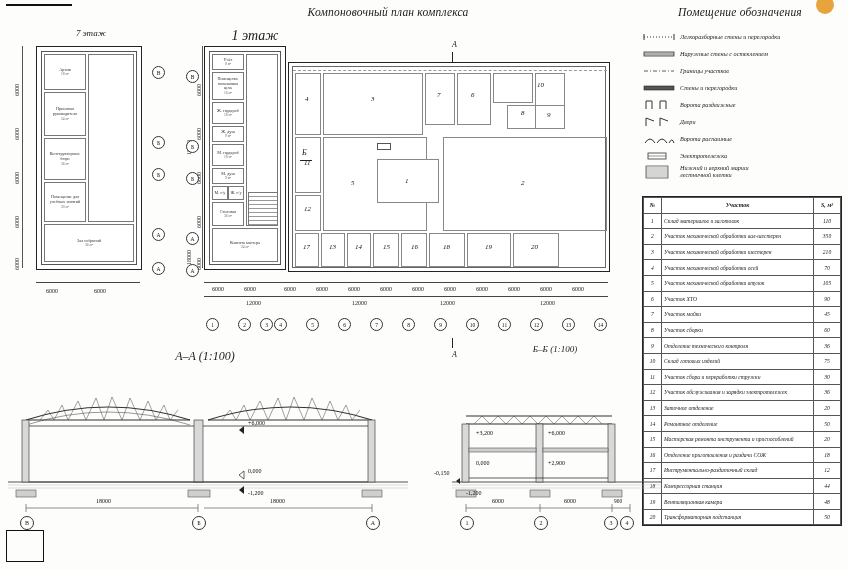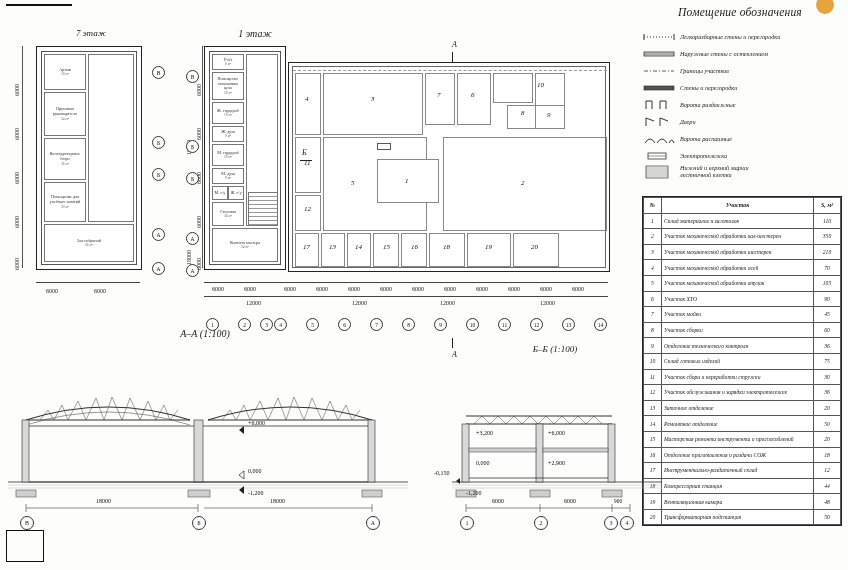--- a/index.html
+++ b/index.html
@@ -16,22 +16,22 @@
   .frame-bl{position:absolute;left:6px;bottom:8px;width:36px;height:30px;border:1px solid #111;}
   .corner-dot{position:absolute;right:10px;top:-4px;width:18px;height:18px;border-radius:50%;background:#e8a33d;}
 
   
   .ttl{font-style:italic;font-size:11.5px;letter-spacing:.2px;}
 
   
   #plan-title{position:absolute;left:268px;top:6px;width:240px;text-align:center;}
   #legend-title{position:absolute;left:650px;top:6px;width:180px;text-align:center;}
   #fl2-title{position:absolute;left:46px;top:28px;width:90px;text-align:center;font-style:italic;font-size:9px;}
-  #fl1-title{position:absolute;left:210px;top:28px;width:90px;text-align:center;font-style:italic;font-size:10px;}
-  #sec-aa-title{position:absolute;left:150px;top:328px;width:110px;text-align:center;font-style:italic;font-size:10px;}
+  #fl1-title{position:absolute;left:210px;top:28px;width:90px;text-align:center;font-style:italic;font-size:14px;}
+  #sec-aa-title{position:absolute;left:150px;top:349px;width:110px;text-align:center;font-style:italic;font-size:12px;}
   #sec-bb-title{position:absolute;left:500px;top:344px;width:110px;text-align:center;font-style:italic;font-size:9px;}
 
   
   #floor2{position:absolute;left:36px;top:46px;width:104px;height:222px;border:1.4px solid #222;background:#fff;}
   #floor2 .inner{position:absolute;left:4px;top:4px;right:4px;bottom:4px;border:1px solid #555;}
   .room{position:absolute;border:.7px solid #777;box-sizing:border-box;font-size:4.2px;line-height:1.15;
         display:flex;flex-direction:column;align-items:center;justify-content:center;text-align:center;color:#333;padding:1px;}
   .room .a{font-size:3.6px;color:#666;}
 
   
@@ -79,20 +79,21 @@
 <body>
 
 <div class="sheet">
 
   <div class="frame-tl"></div>
   <div class="frame-bl"></div>
   <div style="position:absolute;right:4px;top:0;width:30px;height:22px;overflow:hidden;">
     <div class="corner-dot"></div>
   </div>
 
+  <div id="plan-title" class="ttl">Компоновочный план комплекса</div>
   <div id="legend-title" class="ttl">Помещение обозначения</div>
   <div id="fl2-title">7 этаж</div>
   <div id="fl1-title">1 этаж</div>
   <div id="sec-aa-title">А–А (1:100)</div>
   <div id="sec-bb-title">Б–Б (1:100)</div>
 
   <div id="floor2">
     <div class="inner">
       <div class="room" style="left:2px;top:2px;width:42px;height:36px;">
         <span>Архив</span>

